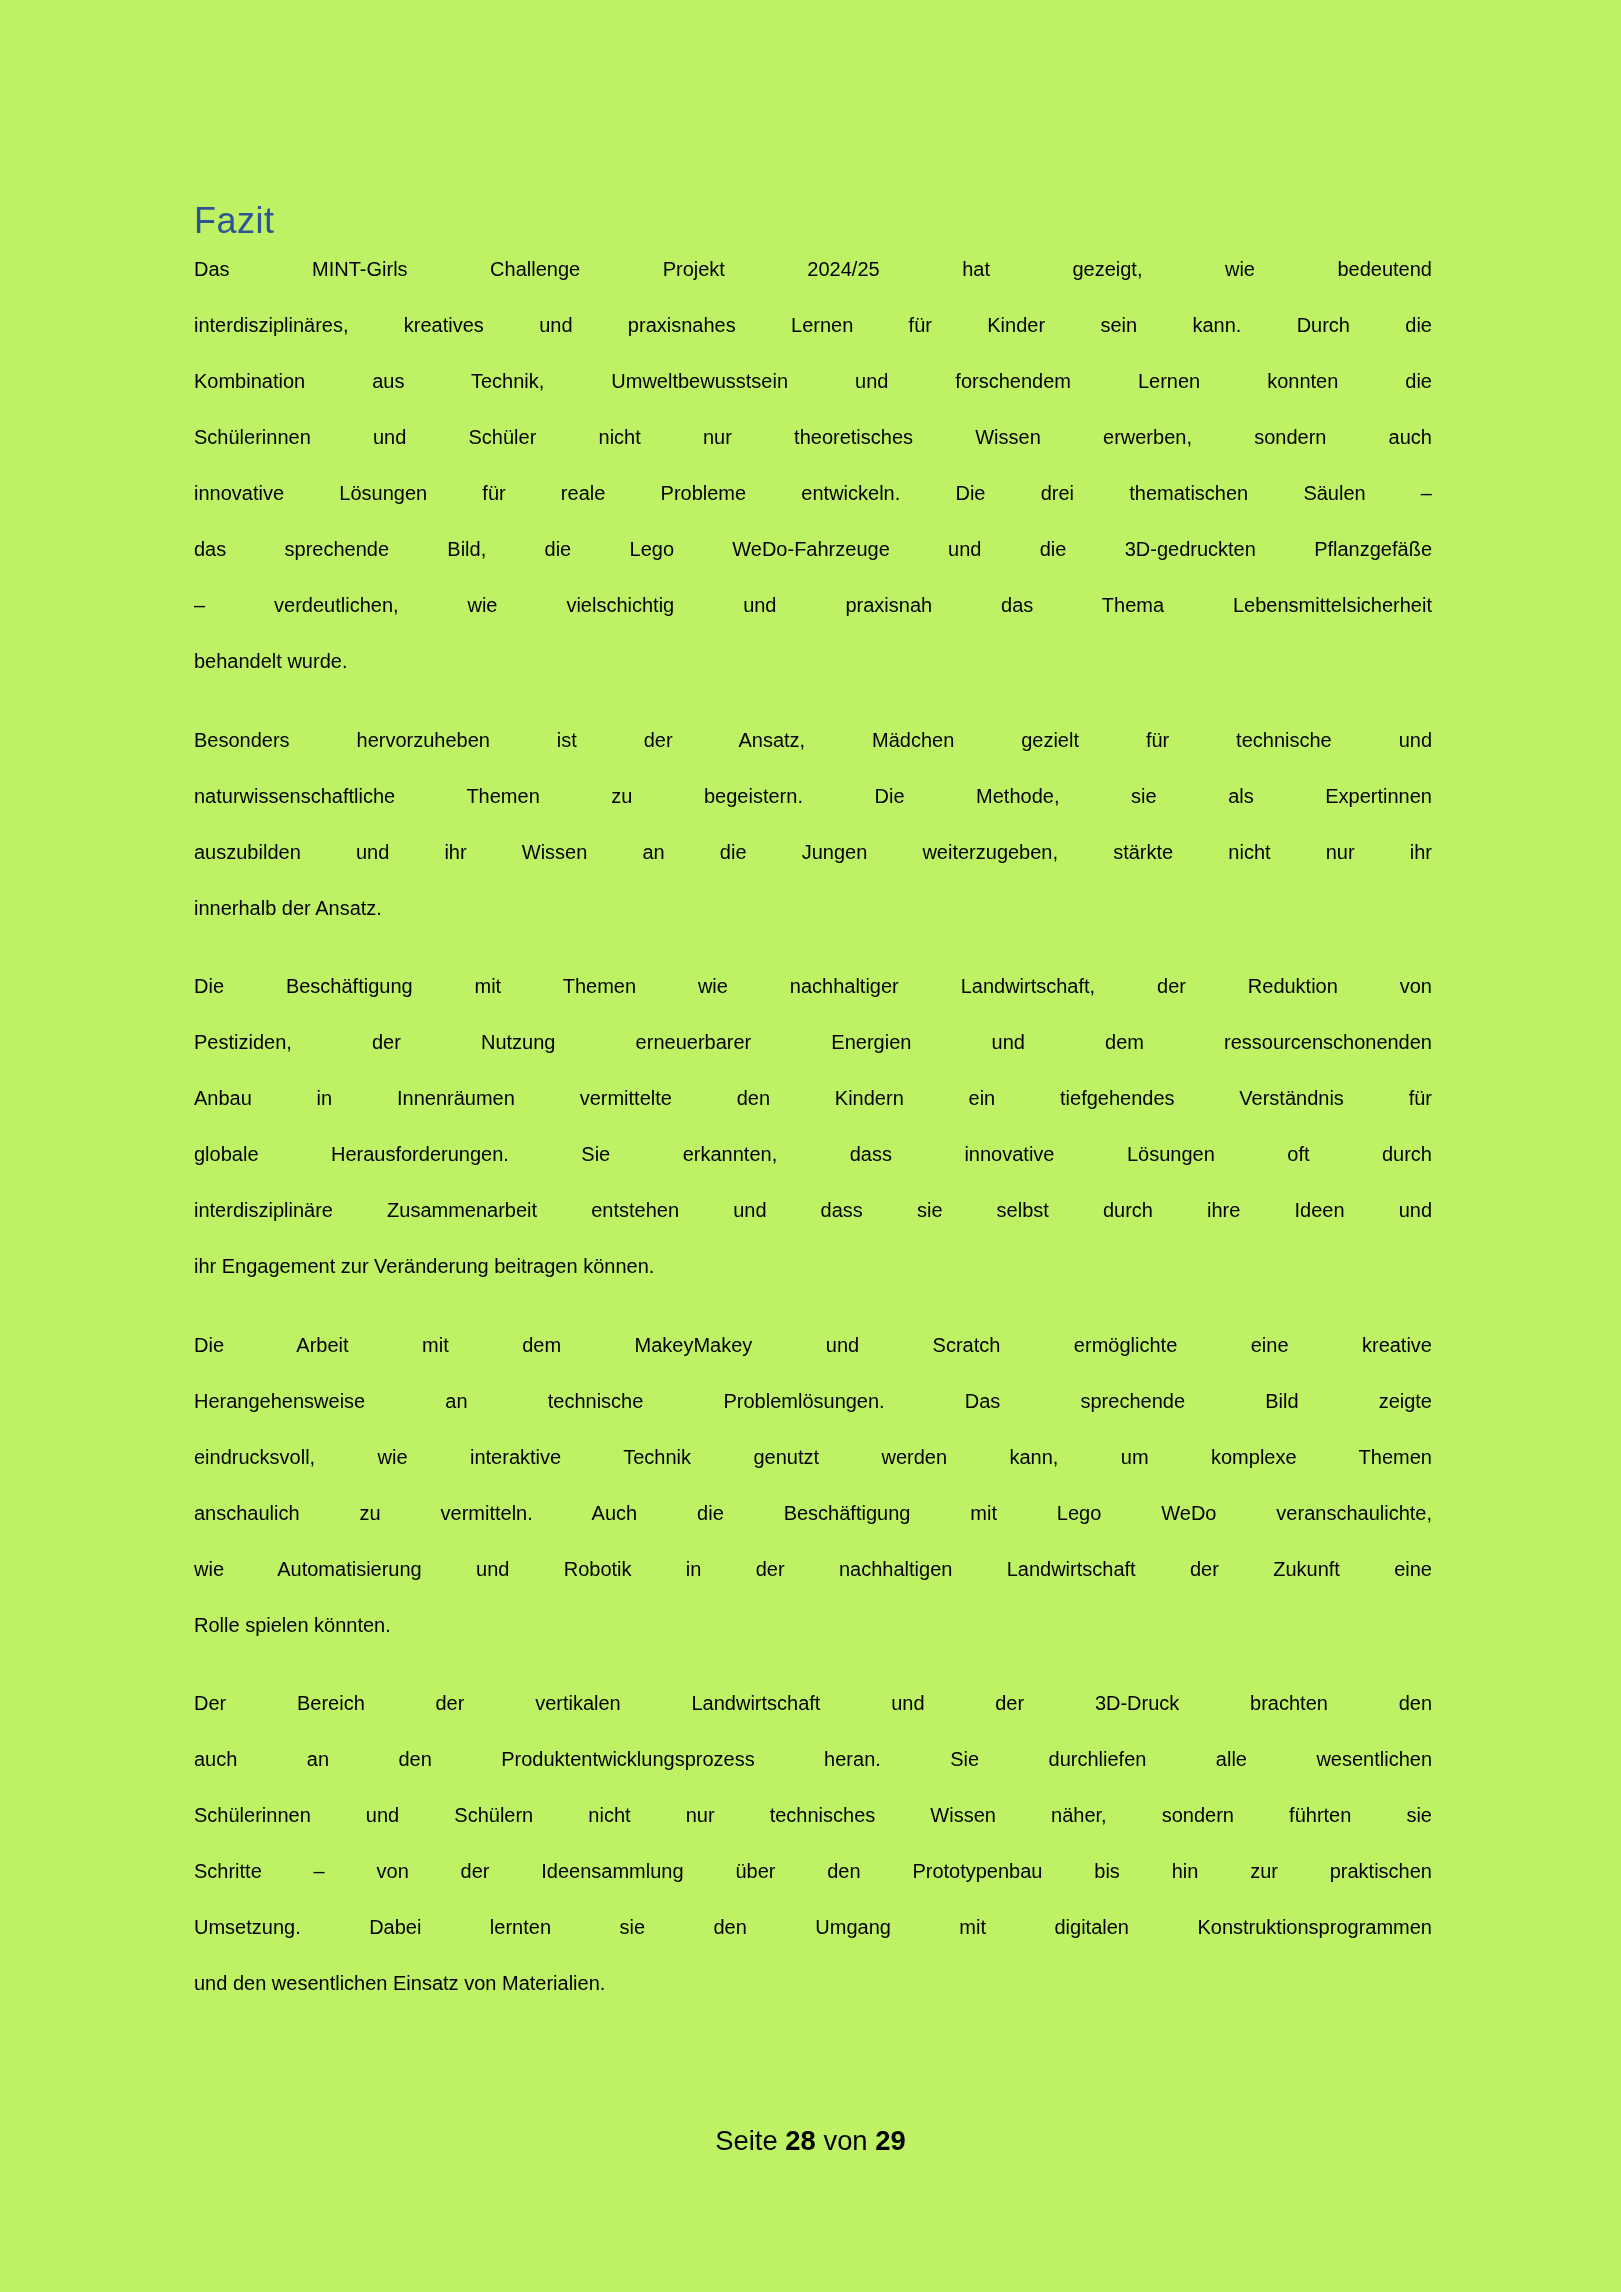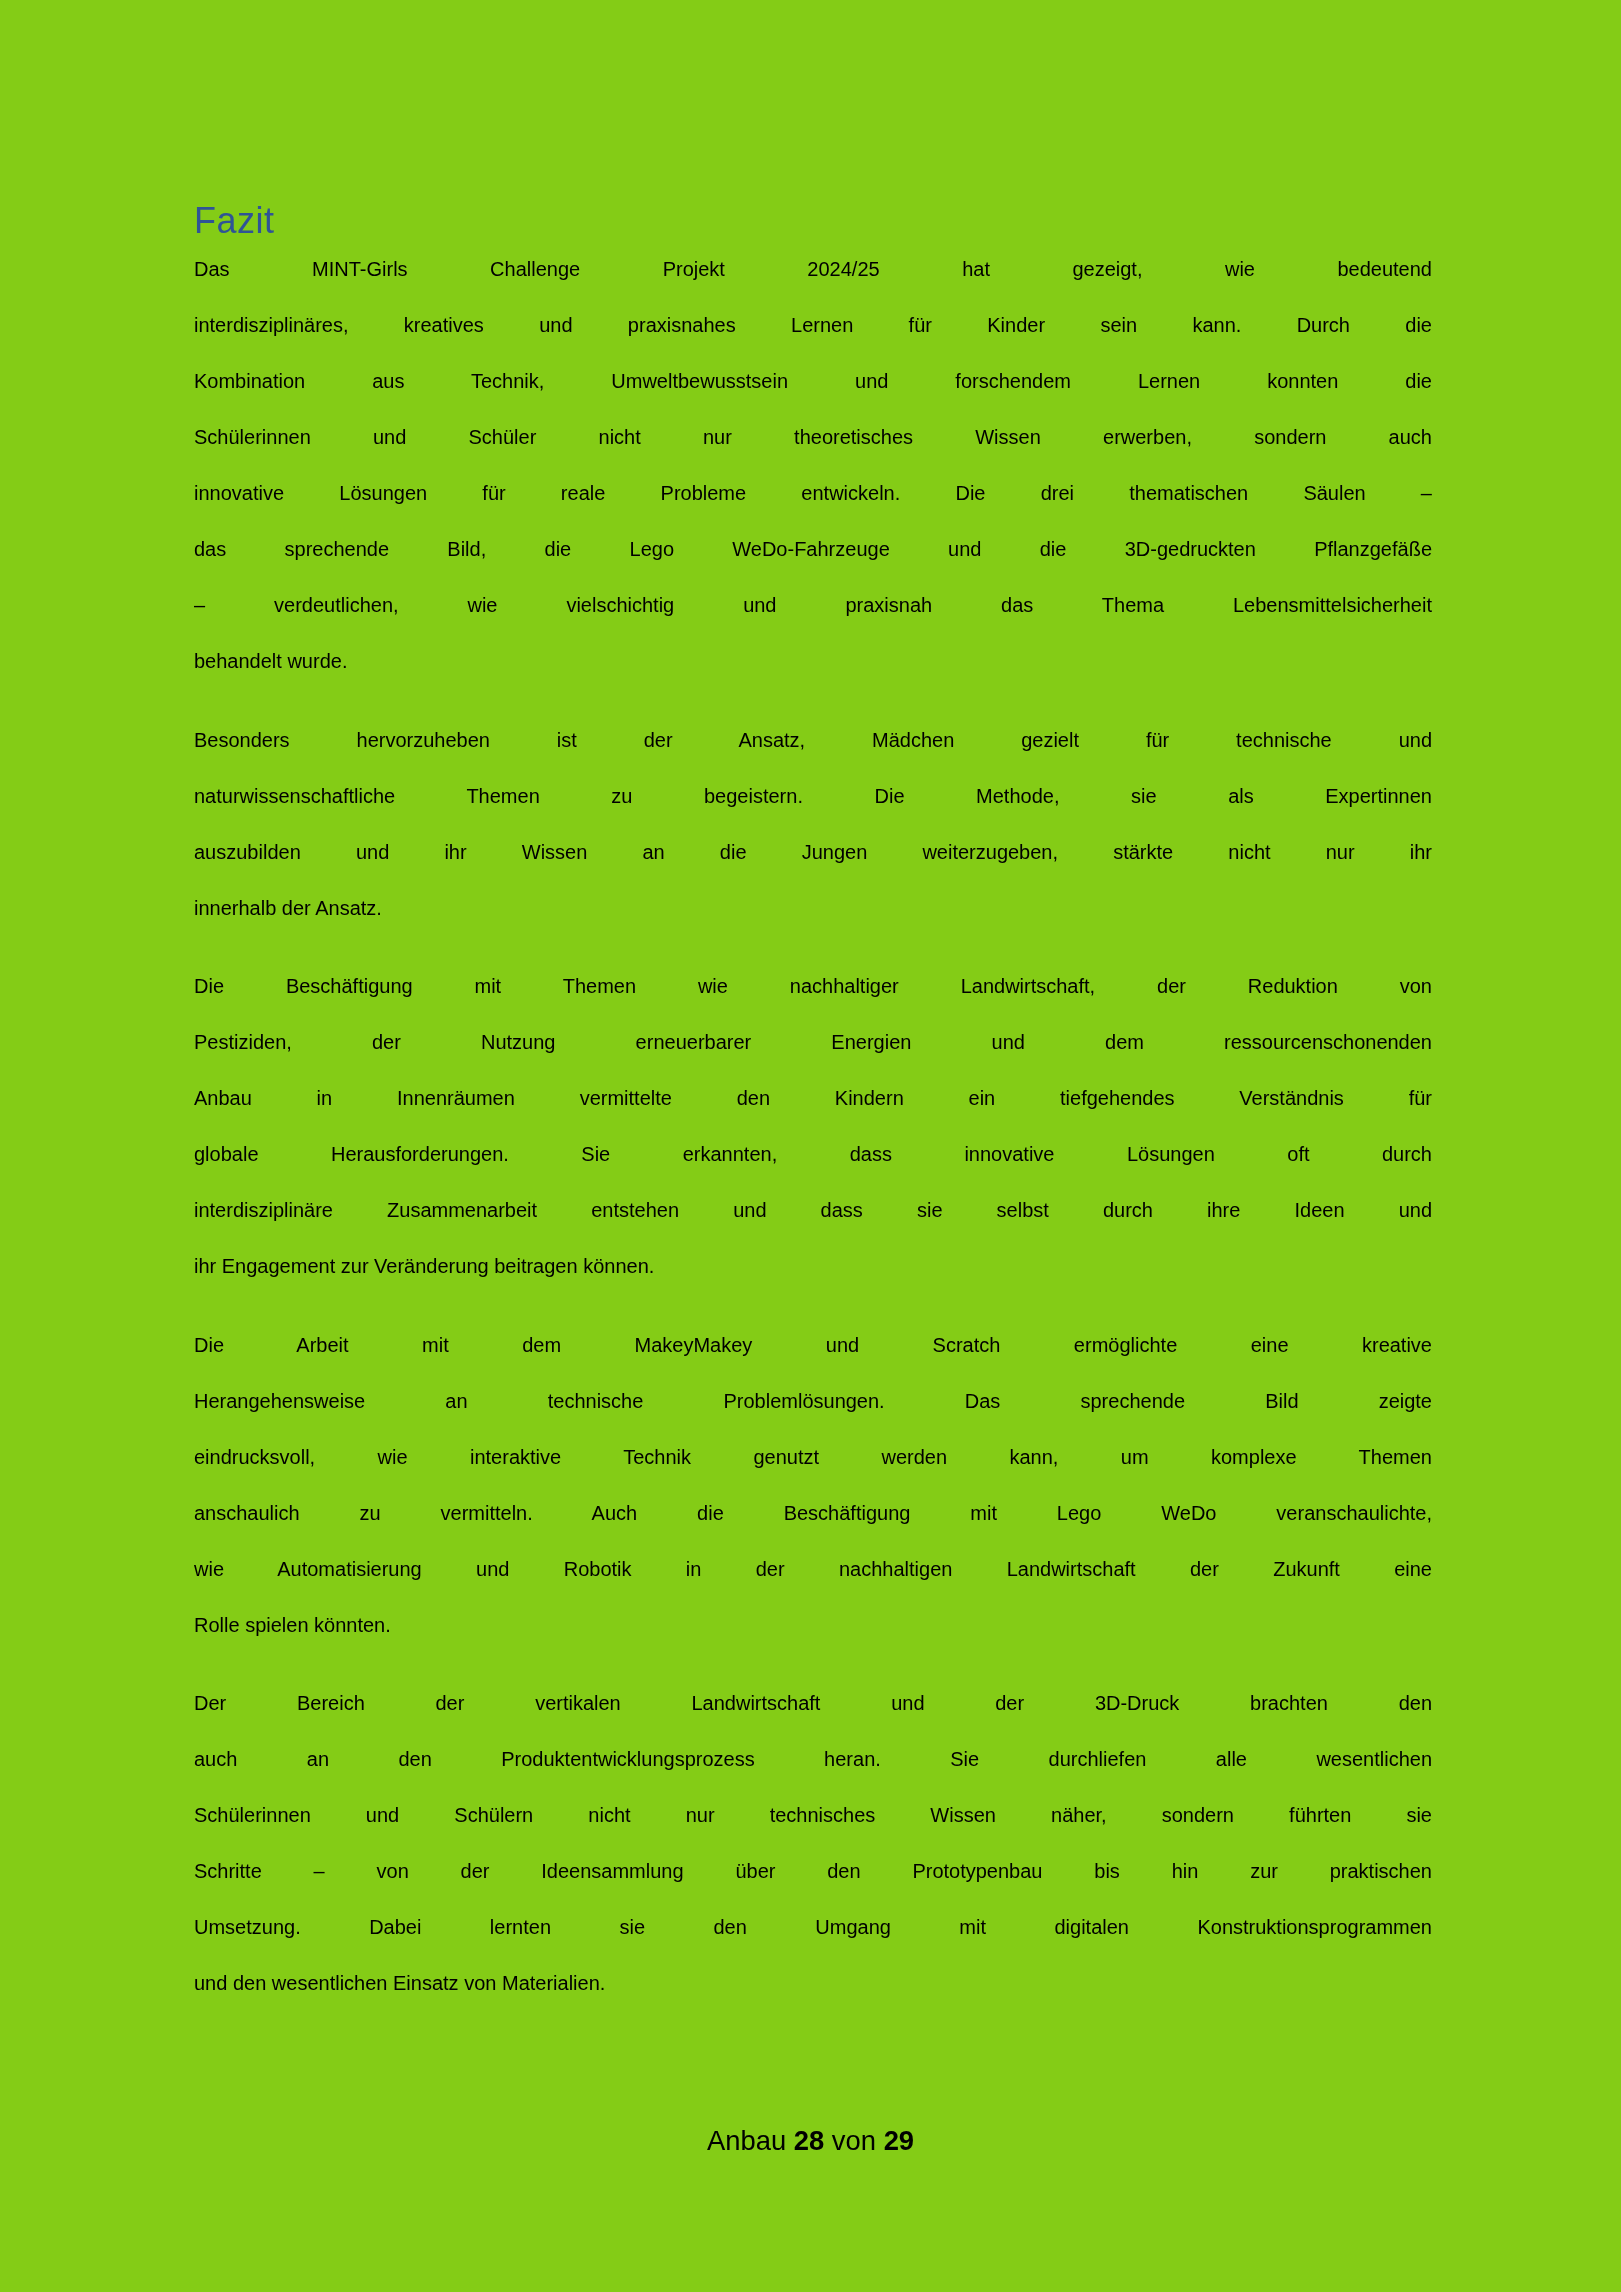--- a/index.html
+++ b/index.html
@@ -4,21 +4,21 @@
 <style>
   html, body {
     margin: 0;
     padding: 0;
     background: #ffffff;
   }
   .page {
     position: relative;
     width: 1621px;
     height: 2293px;
-    background: #84cc16;
+    background: #bef264;
     font-family: "Liberation Sans", "DejaVu Sans", sans-serif;
     color: #000000;
     overflow: hidden;
   }
   .heading {
     position: absolute;
     left: 194px;
     top: 200px;
     margin: 0;
     font-size: 36px;
@@ -103,20 +103,20 @@
         <div class="line">Der Bereich der vertikalen Landwirtschaft und der 3D-Druck brachten den</div>
         <div class="line">auch an den Produktentwicklungsprozess heran. Sie durchliefen alle wesentlichen</div>
         <div class="line">Schülerinnen und Schülern nicht nur technisches Wissen näher, sondern führten sie</div>
         <div class="line">Schritte – von der Ideensammlung über den Prototypenbau bis hin zur praktischen</div>
         <div class="line">Umsetzung. Dabei lernten sie den Umgang mit digitalen Konstruktionsprogrammen</div>
         <div class="line para-last">und den wesentlichen Einsatz von Materialien.</div>
       </div>
     </div>
 
   <div class="footer">
-    <span>Anbau</span>
+    <span>Seite</span>
     <b>28</b>
     <span>von</span>
     <b>29</b>
   </div>
 
 </div>
 
 
 </body></html>

